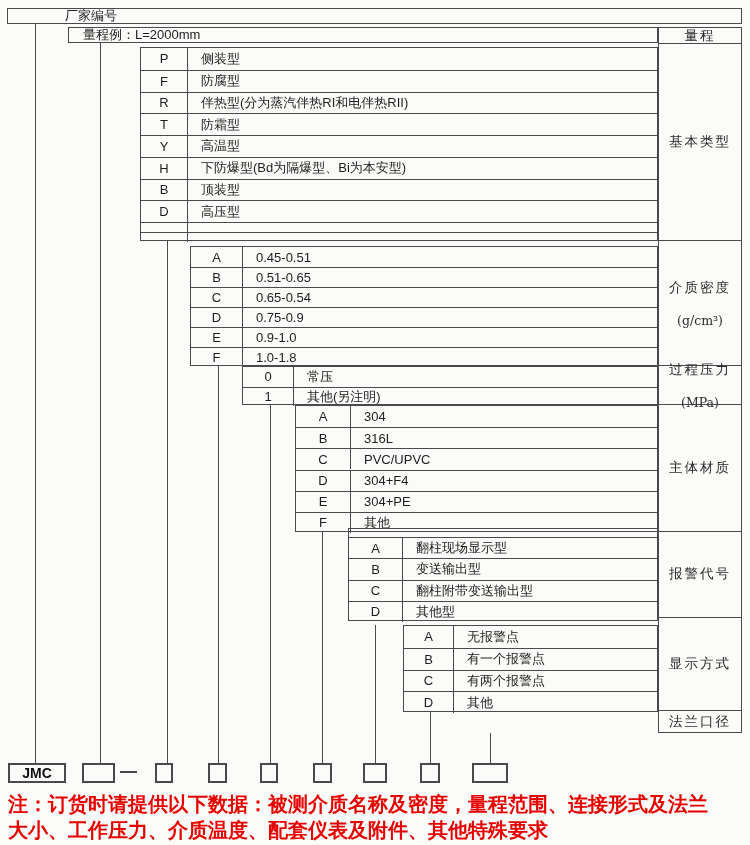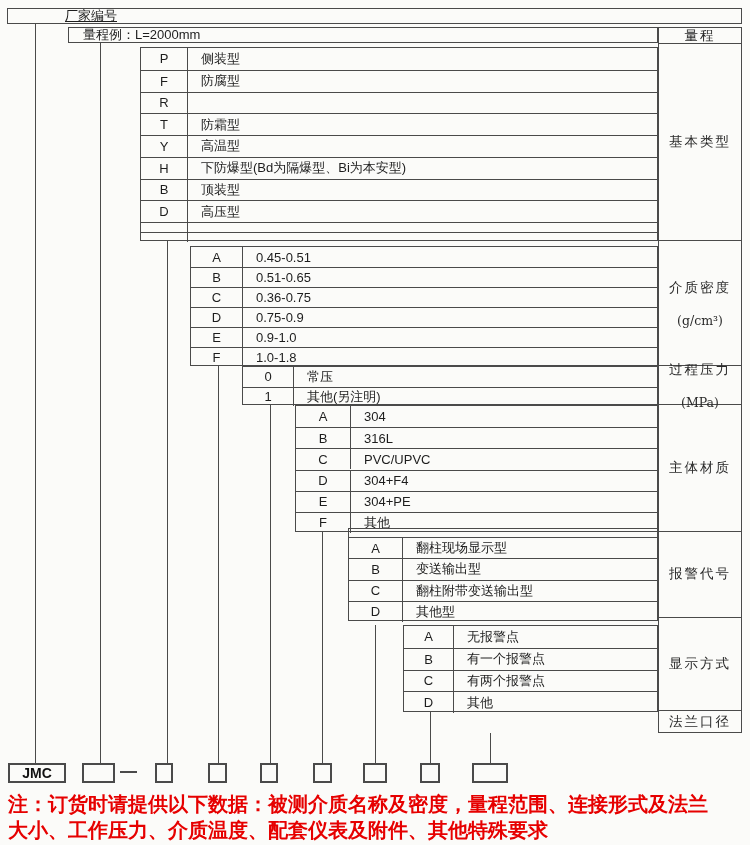--- a/index.html
+++ b/index.html
@@ -42,39 +42,40 @@
     position:absolute;left:8px;width:740px;
     color:#e60000;font-weight:bold;font-size:20px;line-height:26px;white-space:nowrap;
   }
 </style>
 </head>
 <body>
 
 <div class="sheet">
 
   <div class="abs bordered hdr-row" style="left:7px;top:8px;width:735px;height:16px;">
-    <span style="padding-left:57px;white-space:nowrap;text-decoration:underline;">厂家编号</span>
+    <span style="padding-left:57px;white-space:nowrap;">厂家编号</span>
   </div>
 
   <div class="abs bordered hdr-row" style="left:68px;top:27px;width:590px;height:16px;">
     <span style="padding-left:14px;white-space:nowrap;">量程例：L=2000mm</span>
   </div>
 
   <div id="sections-host">
       <div class="abs section" style="left: 140px; top: 47px; width: 518px; height: 194px;">
         <div class="opt-row" style="top: 0px; height: 21.75px;">
           <span class="opt-code" style="width: 47px;">P</span>
           <span class="opt-desc">侧装型</span>
         </div>
         <div class="opt-row divided" style="top: 21.75px; height: 21.75px;">
           <span class="opt-code" style="width: 47px;">F</span>
           <span class="opt-desc">防腐型</span>
         </div>
         <div class="opt-row divided" style="top: 43.5px; height: 21.75px;">
           <span class="opt-code" style="width: 47px;">R</span>
+          <span class="opt-desc">伴热型(分为蒸汽伴热RI和电伴热RII)</span>
         </div>
         <div class="opt-row divided" style="top: 65.25px; height: 21.75px;">
           <span class="opt-code" style="width: 47px;">T</span>
           <span class="opt-desc">防霜型</span>
         </div>
         <div class="opt-row divided" style="top: 87px; height: 21.75px;">
           <span class="opt-code" style="width: 47px;">Y</span>
           <span class="opt-desc">高温型</span>
         </div>
         <div class="opt-row divided" style="top: 108.75px; height: 21.75px;">
@@ -100,21 +101,21 @@
         <div class="opt-row" style="top: 0px; height: 20px;">
           <span class="opt-code" style="width: 52px;">A</span>
           <span class="opt-desc">0.45-0.51</span>
         </div>
         <div class="opt-row divided" style="top: 20px; height: 20px;">
           <span class="opt-code" style="width: 52px;">B</span>
           <span class="opt-desc">0.51-0.65</span>
         </div>
         <div class="opt-row divided" style="top: 40px; height: 20px;">
           <span class="opt-code" style="width: 52px;">C</span>
-          <span class="opt-desc">0.36-0.75</span>
+          <span class="opt-desc">0.65-0.54</span>
         </div>
         <div class="opt-row divided" style="top: 60px; height: 20px;">
           <span class="opt-code" style="width: 52px;">D</span>
           <span class="opt-desc">0.75-0.9</span>
         </div>
         <div class="opt-row divided" style="top: 80px; height: 20px;">
           <span class="opt-code" style="width: 52px;">E</span>
           <span class="opt-desc">0.9-1.0</span>
         </div>
         <div class="opt-row divided" style="top: 100px; height: 20px;">

